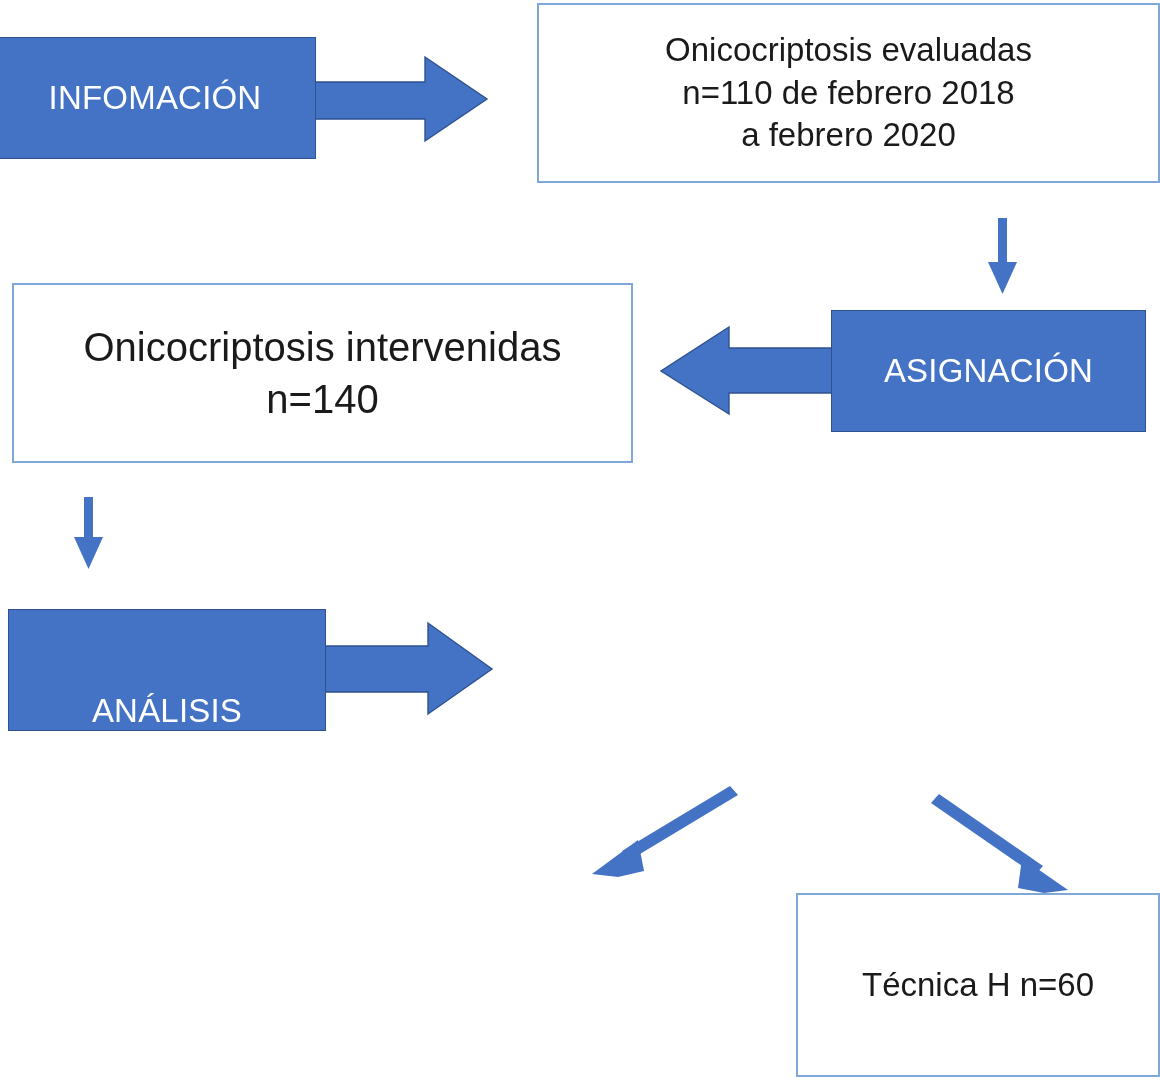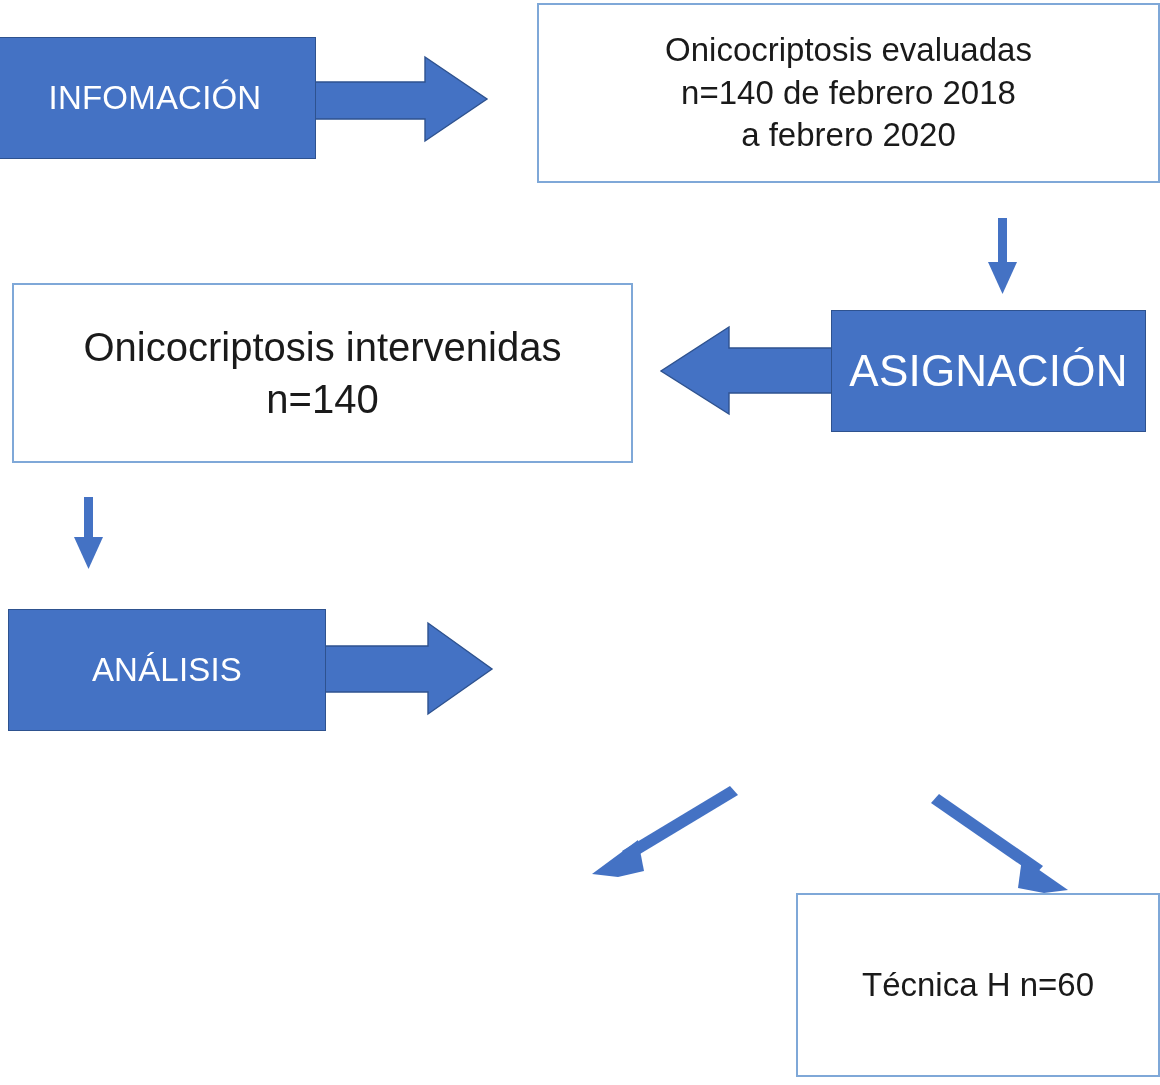--- a/index.html
+++ b/index.html
@@ -99,31 +99,31 @@
     <g>
       <polygon class="thinarrow" points="931,803 939,794 1043,866 1035,875"></polygon>
       <polygon class="thinarrow" points="1068,890 1022,858 1018,888 1044,893"></polygon>
     </g>
   </svg>
 
   <div class="phase" style="left:-6px; top:37px; width:322px; height:122px; font-size:33px;">
     <span>INFOMACIÓN</span>
   </div>
 
-  <div class="phase" style="left:831px; top:310px; width:315px; height:122px; font-size:44px;">
+  <div class="phase" style="left:831px; top:310px; width:315px; height:122px; font-size:33px;">
     <span>ASIGNACIÓN</span>
   </div>
 
-  <div class="phase" style="left:8px; top:609px; width:318px; height:122px; font-size:33px;">
+  <div class="phase" style="left:8px; top:609px; width:318px; height:122px; font-size:33px;align-items:flex-end;">
     <span>ANÁLISIS</span>
   </div>
 
   <div class="box" style="left:537px; top:3px; width:623px; height:180px; font-size:33px;">
     <span class="txt">Onicocriptosis evaluadas
-n=140  de febrero 2018
+n=110  de febrero 2018
 a febrero 2020</span>
   </div>
 
   <div class="box" style="left:12px; top:283px; width:621px; height:180px; font-size:40px;">
     <span class="txt">Onicocriptosis intervenidas
 n=140</span>
   </div>
 
 
 

